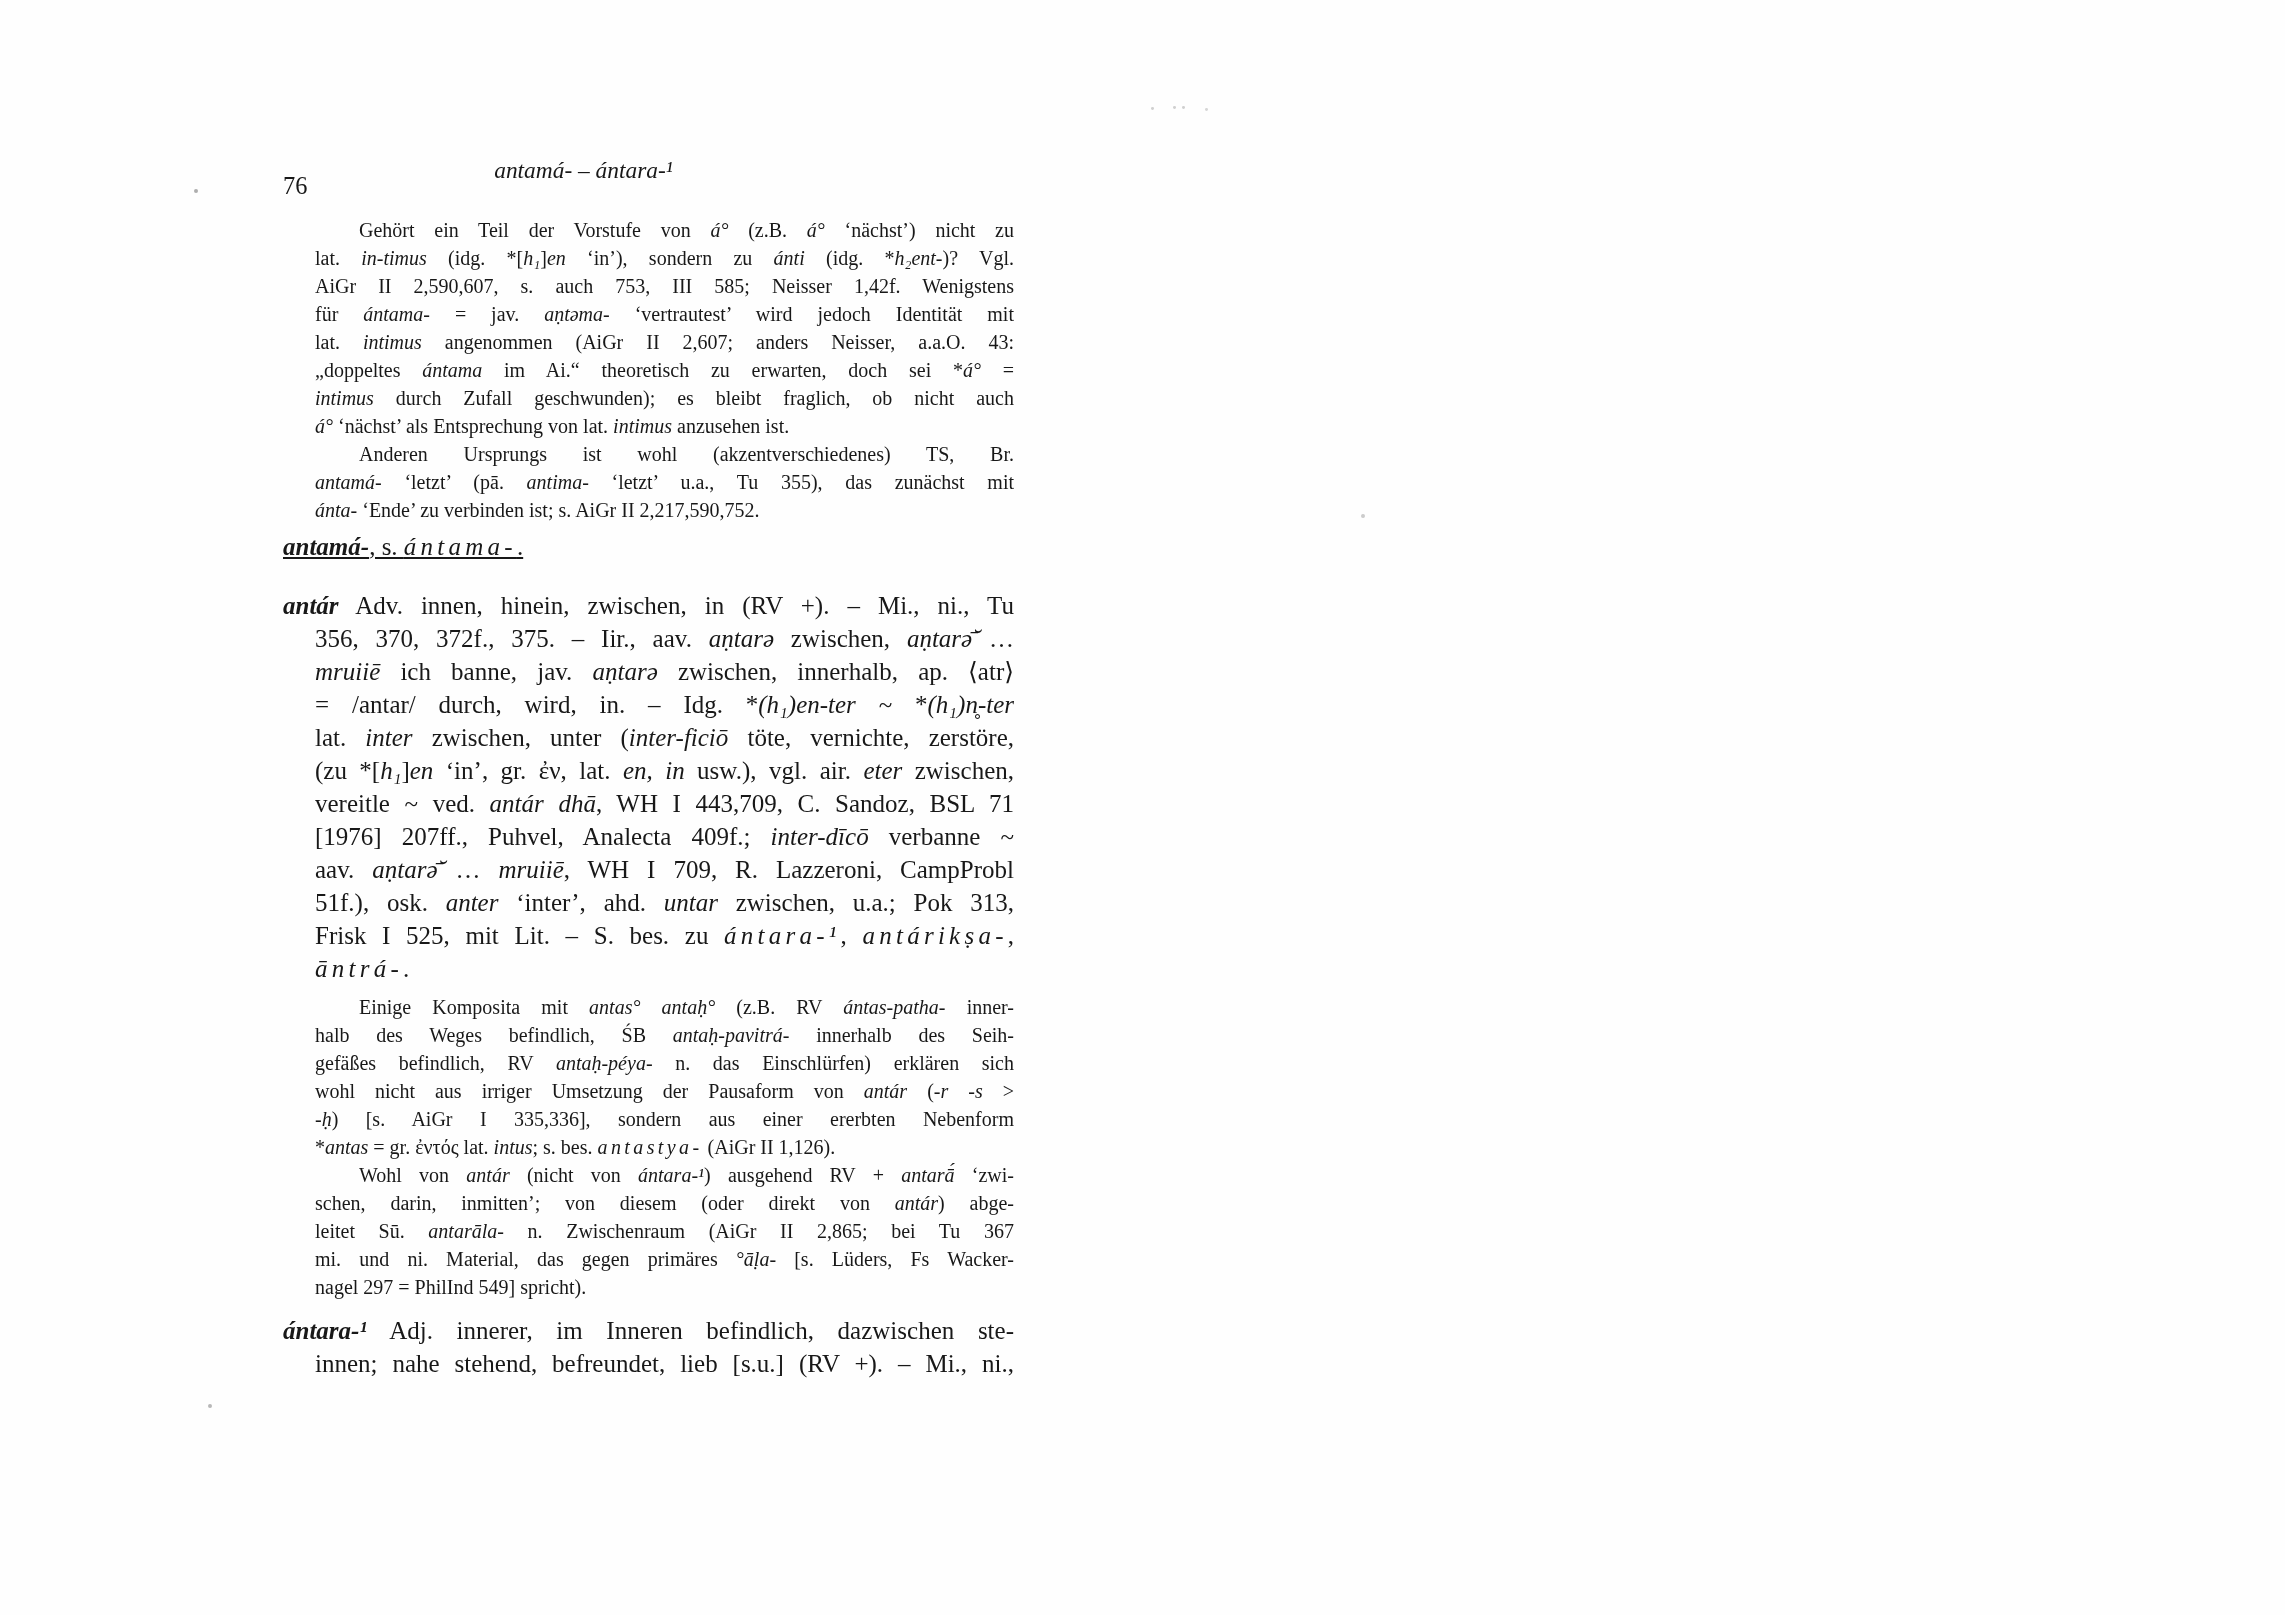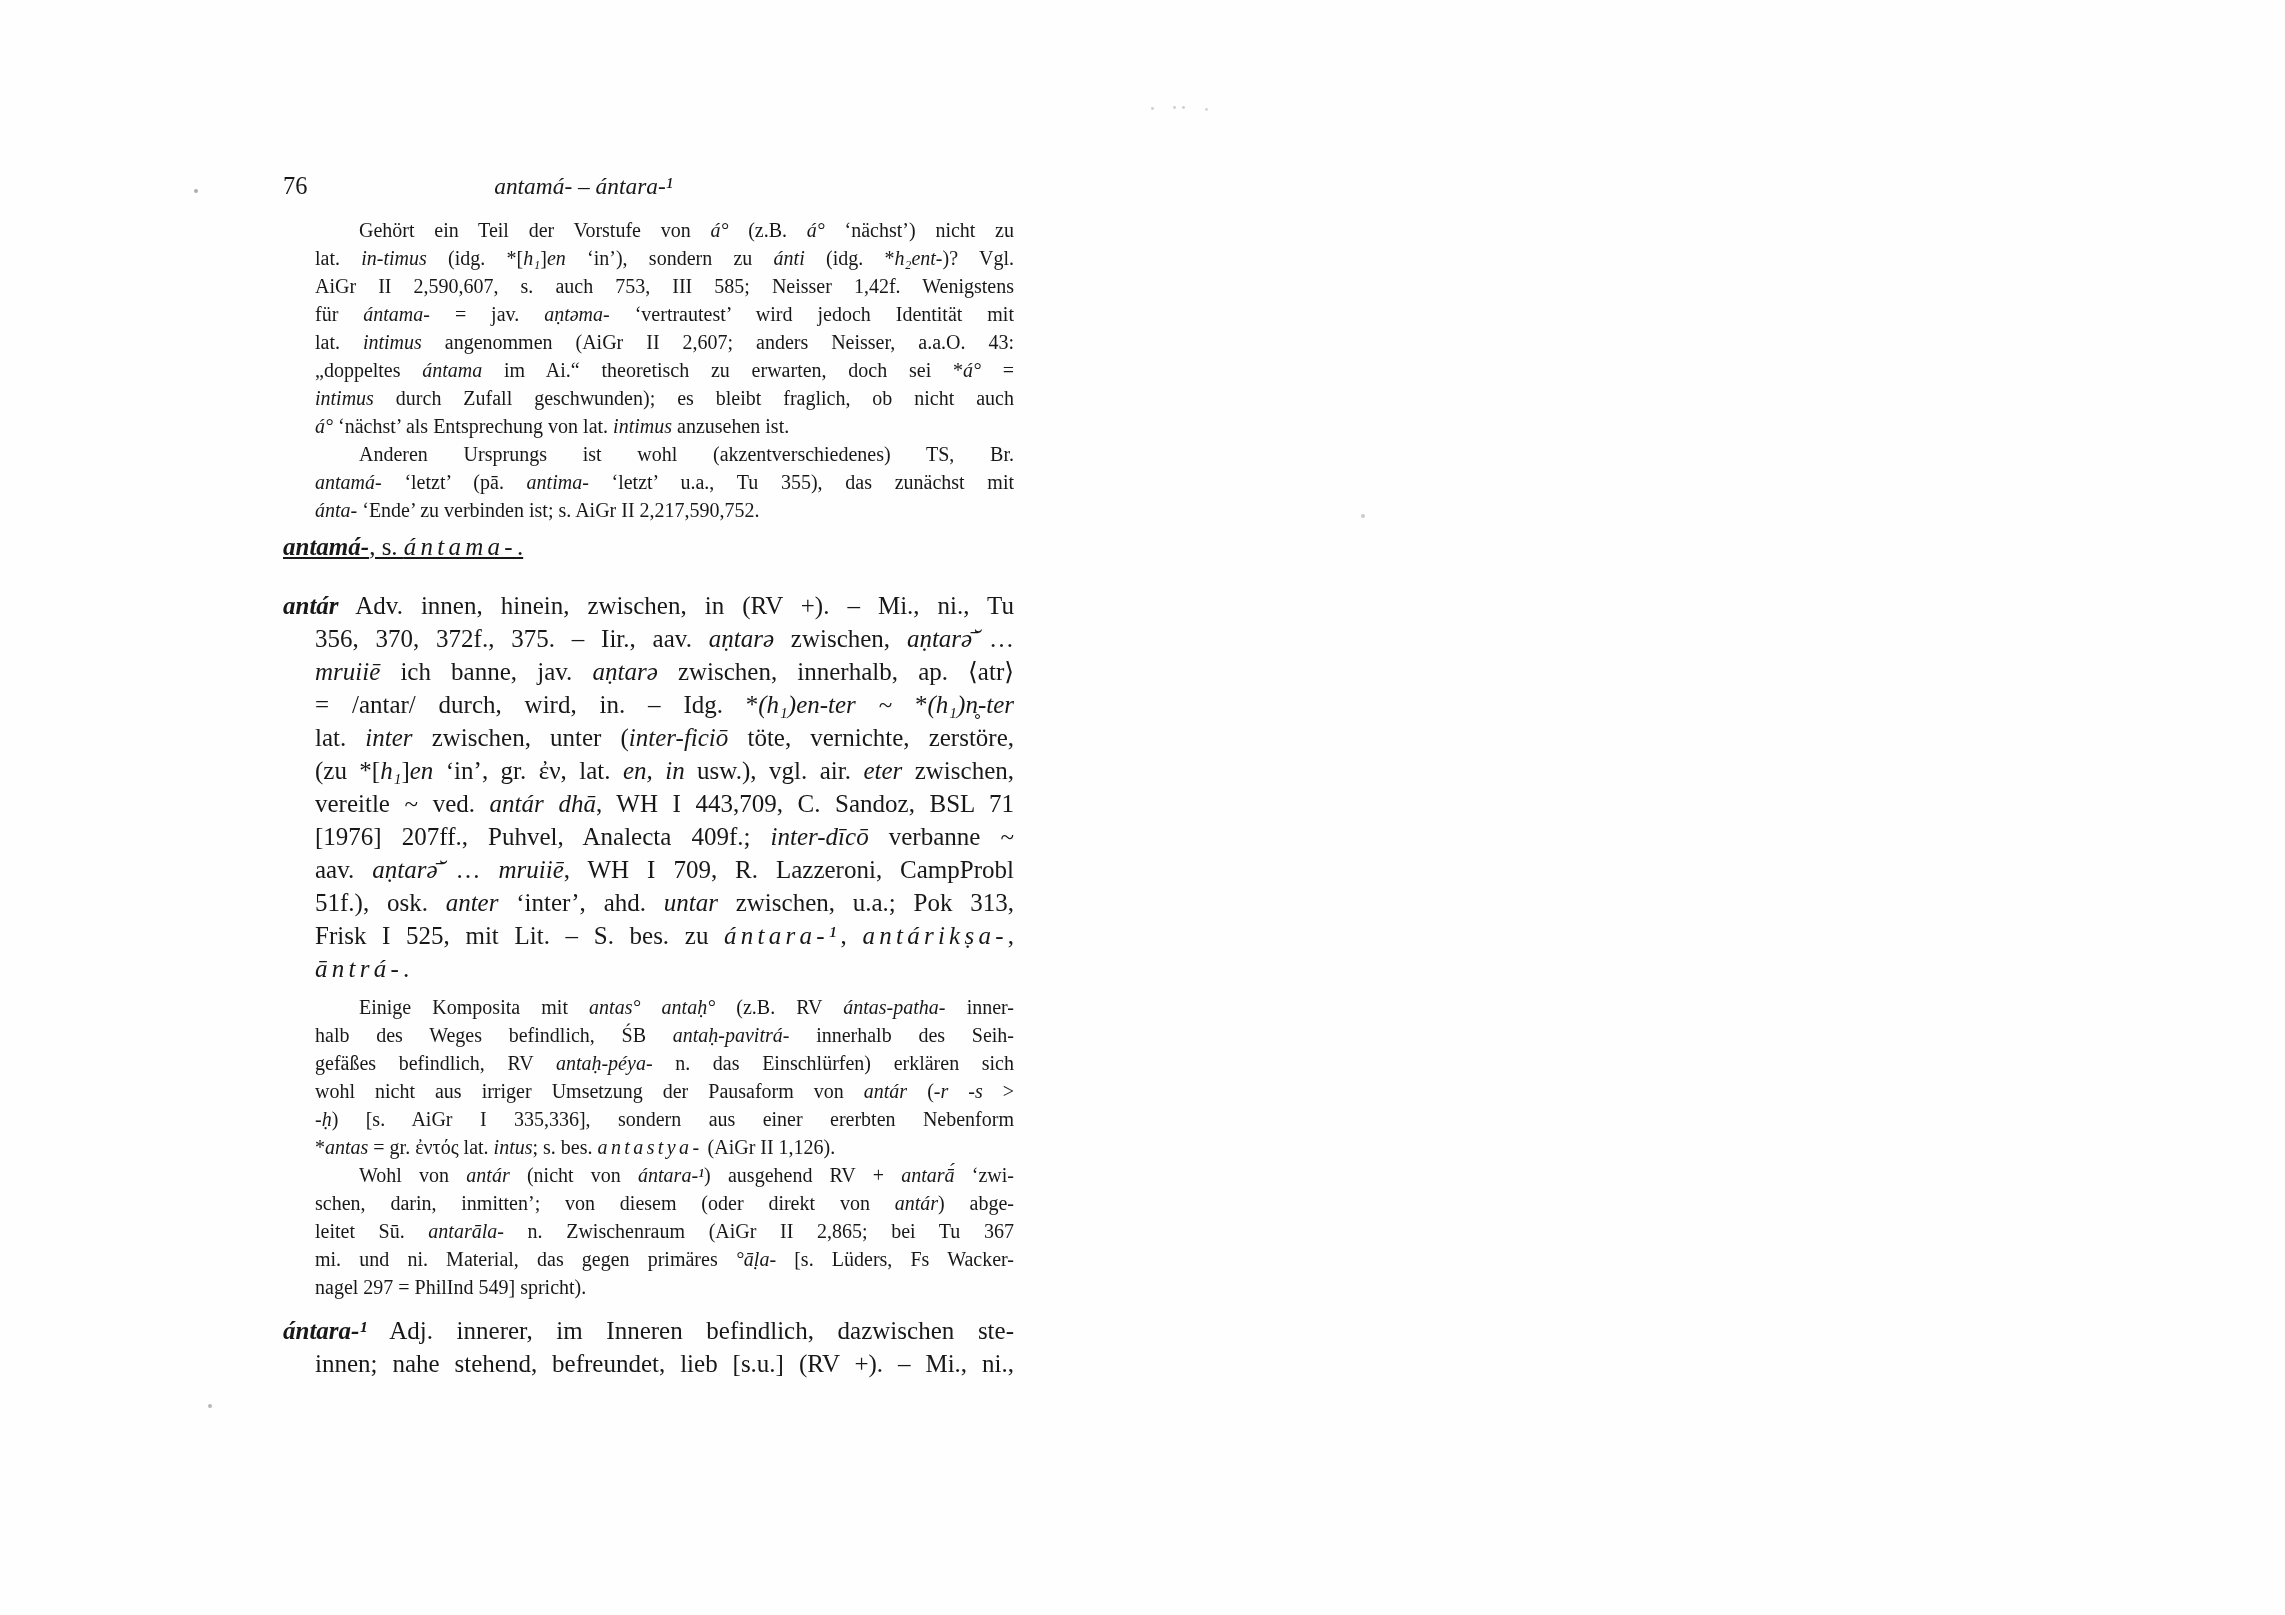--- a/index.html
+++ b/index.html
@@ -16,21 +16,21 @@
     left:283px;top:156px;width:731px;
   }
   .page-header{
     position:relative;
     height:28px;
     font-size:24.4px;
     line-height:28px;
   }
   .page-number{position:absolute;left:0;top:16px;}
   .running-head{
-    position:absolute;left:0;top:16px;width:601px;
+    position:absolute;left:0;top:0;width:601px;
     text-align:center;
     font-style:italic;
     font-size:23.4px;
   }
   .block{overflow:hidden;}
   .block.petit{font-size:20px;line-height:28px;margin-left:32px;}
   .block.entry,.block.xref{font-size:25px;line-height:33px;}
   .petit .line{height:28px;}
   .entry .line,.xref .line{height:33px;}
   .line{overflow:hidden;}

